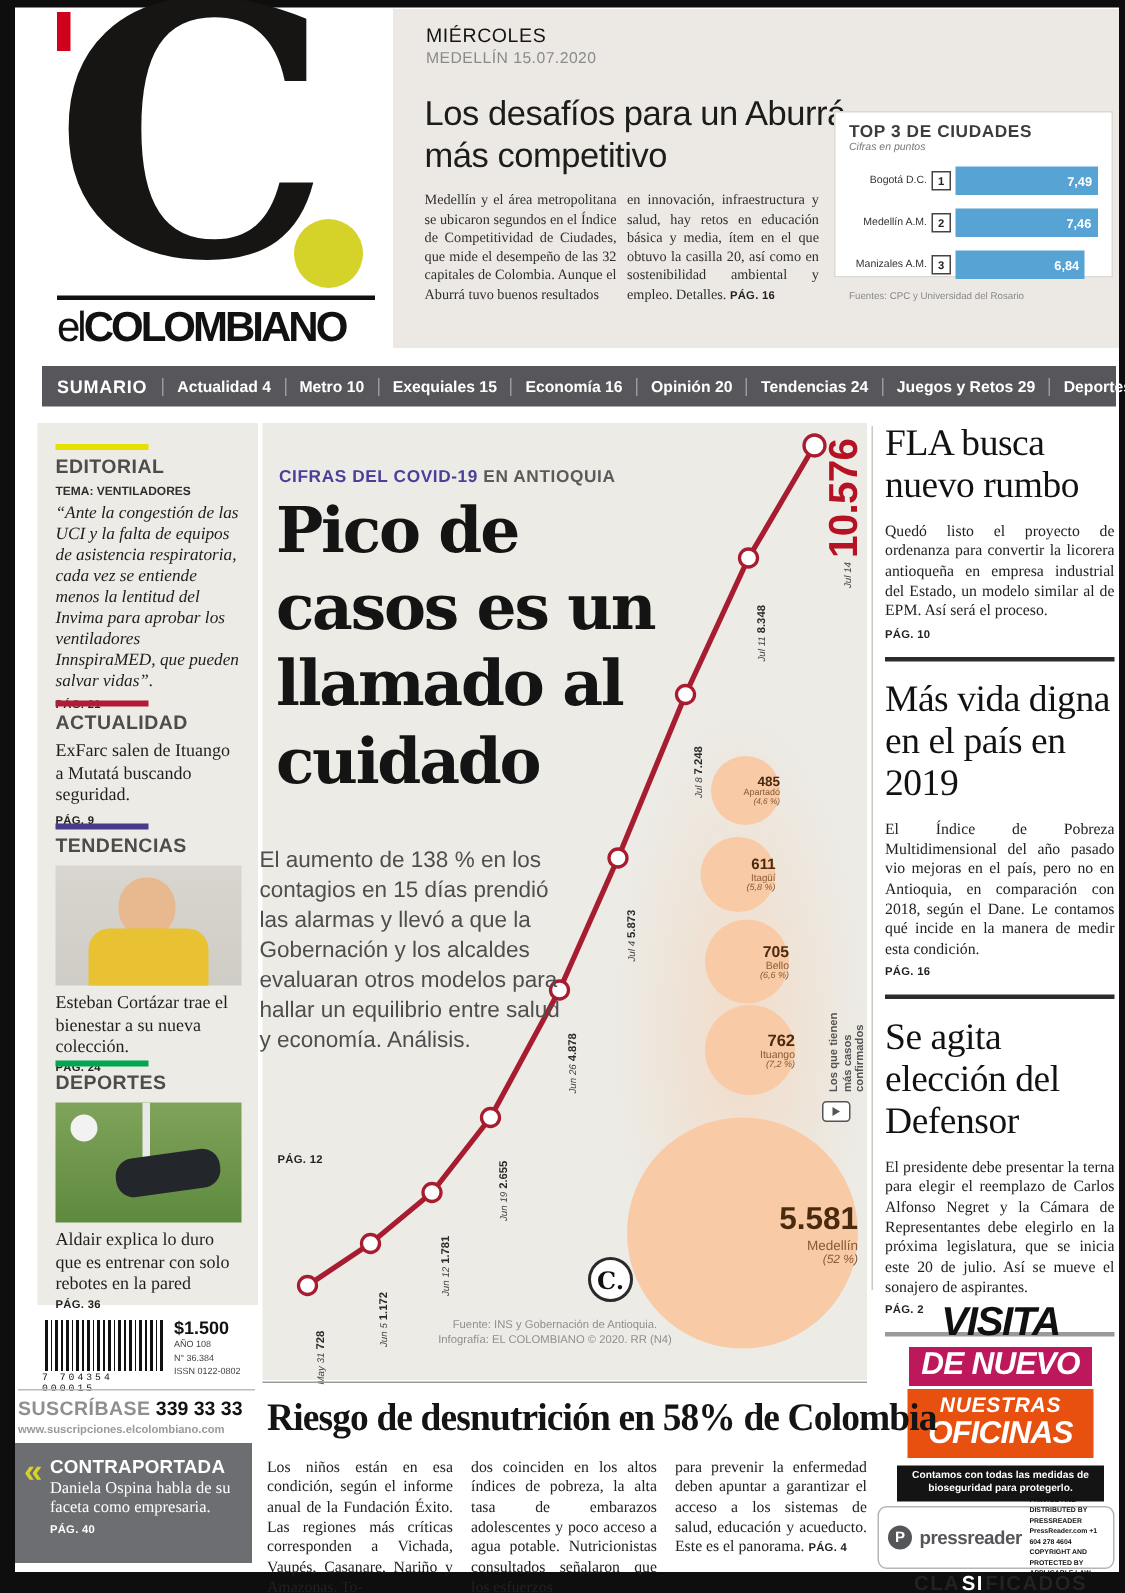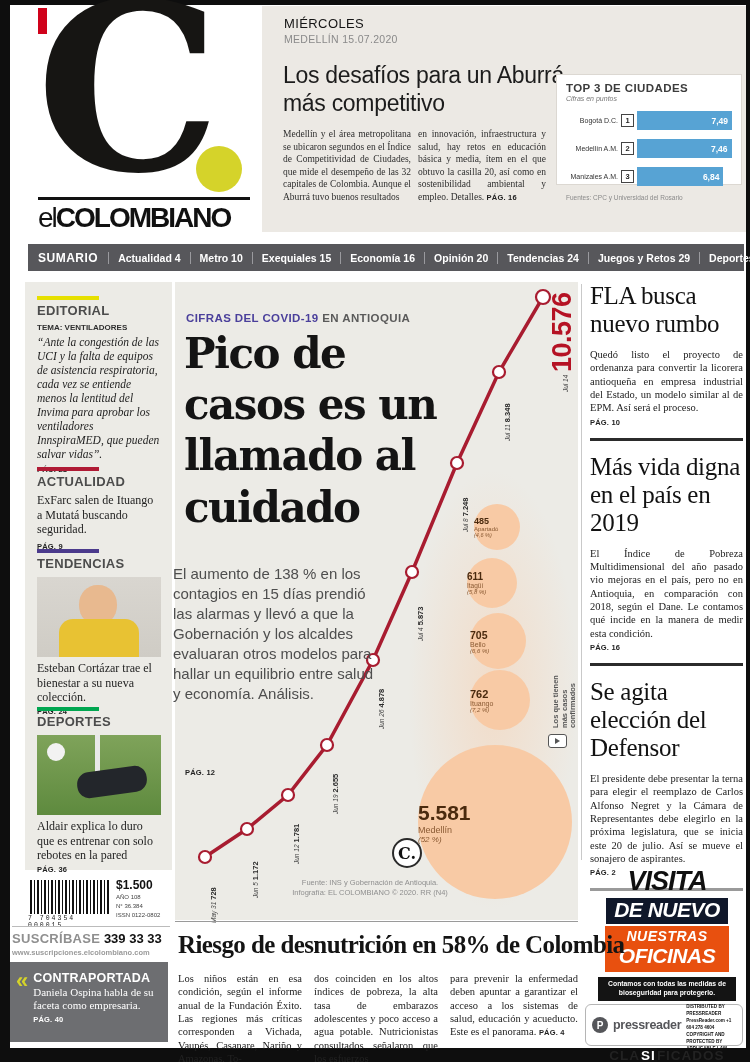--- a/index.html
+++ b/index.html
@@ -76,21 +76,21 @@
   .covid-pag{left:185px;top:768px;}
   .ptlabel{position:absolute;transform:rotate(-90deg);transform-origin:0 0;white-space:nowrap;
            font-size:7px;color:#2b2b2b;}
   .ptlabel i{font-style:italic;font-weight:400;font-size:6.5px;color:#444;}
   .ptlabel b{font-weight:800;font-size:7.5px;}
   .bigval{left:547px;top:372px;transform:rotate(-90deg);transform-origin:0 0;white-space:nowrap;
           font-weight:800;font-size:27px;letter-spacing:-.5px;color:#b51224;}
   .bigdate{left:562px;top:392px;transform:rotate(-90deg);transform-origin:0 0;white-space:nowrap;
            font-style:italic;font-size:6.5px;color:#444;}
   .bubble{position:absolute;border-radius:50%;background:#f8caa5;display:flex;flex-direction:column;
-          align-items:flex-start;justify-content:center;text-align:center;color:#5a2f15;}
+          align-items:flex-end;justify-content:center;text-align:center;color:#5a2f15;}
   .bubble .v{font-weight:800;color:#4a2a0e;}
   .bubble .n{color:#8a5a33;}
   .bubble .p{font-style:italic;color:#8a5a33;}
   .vcap{left:552px;top:728px;width:70px;transform:rotate(-90deg);transform-origin:0 0;
         font-size:7.5px;font-weight:800;color:#555;line-height:1.15;}
   .media-icon{left:548px;top:734px;width:17px;height:12px;border:1.5px solid #555;border-radius:3px;
               display:flex;align-items:center;justify-content:center;background:#fff;}
   .media-icon span{width:0;height:0;border-left:5px solid #555;border-top:3.5px solid transparent;border-bottom:3.5px solid transparent;}
   .clogo{left:392px;top:838px;width:30px;height:30px;border:2.5px solid #2a2a2a;border-radius:50%;
          background:#fff;display:flex;align-items:center;justify-content:center;
@@ -102,21 +102,21 @@
   .rc-head{font-family:"Liberation Serif",serif;font-weight:500;font-size:25px;line-height:1.12;
            color:#121212;margin:0 0 10px;letter-spacing:-.3px;}
   .rc-body{font-family:"Liberation Serif",serif;font-size:10.5px;line-height:1.27;color:#222;
            text-align:justify;margin:0 0 3px;}
   .rc-pag{margin:0 0 11px;}
   .rc-div{border:none;border-top:3px solid #2b2b2b;margin:0 0 12px;width:100%;}
   .rc-div.gray{border-top-color:#9a9a9a;}
   
   .ad{left:592px;top:866px;width:150px;text-align:center;}
   .ad .visita{font-style:italic;font-weight:900;font-size:27px;color:#101010;letter-spacing:-1px;}
-  .ad .denuevo{display:inline-block;background:#0f172a;color:#fff;font-style:italic;font-weight:900;
+  .ad .denuevo{display:inline-block;background:#be185d;color:#fff;font-style:italic;font-weight:900;
                font-size:21px;padding:0 8px 2px;letter-spacing:-.5px;margin-top:1px;}
   .ad .orange{width:124px;margin:2px auto 0;background:#e8500f;color:#fff;font-style:italic;
               font-weight:900;padding:2px 0 4px;}
   .ad .orange .l1{font-size:14px;letter-spacing:.5px;}
   .ad .orange .l2{font-size:21px;letter-spacing:-.5px;}
   .ad .blackbox{width:134px;margin:5px auto 0;background:#141414;color:#fff;font-size:6.8px;
                 font-weight:700;padding:3px 2px;line-height:1.3;}
   .ad .offices{width:128px;margin:4px auto 0;border:1px solid #9a9a9a;font-size:6.8px;color:#333;padding:2px 0;}
   .ad .adc{font-family:"DejaVu Serif",serif;font-weight:700;font-size:24px;color:#111;margin-top:5px;line-height:1;}
   .ad .clasif{font-size:13.5px;font-weight:800;letter-spacing:1px;color:#222;margin-top:1px;}

